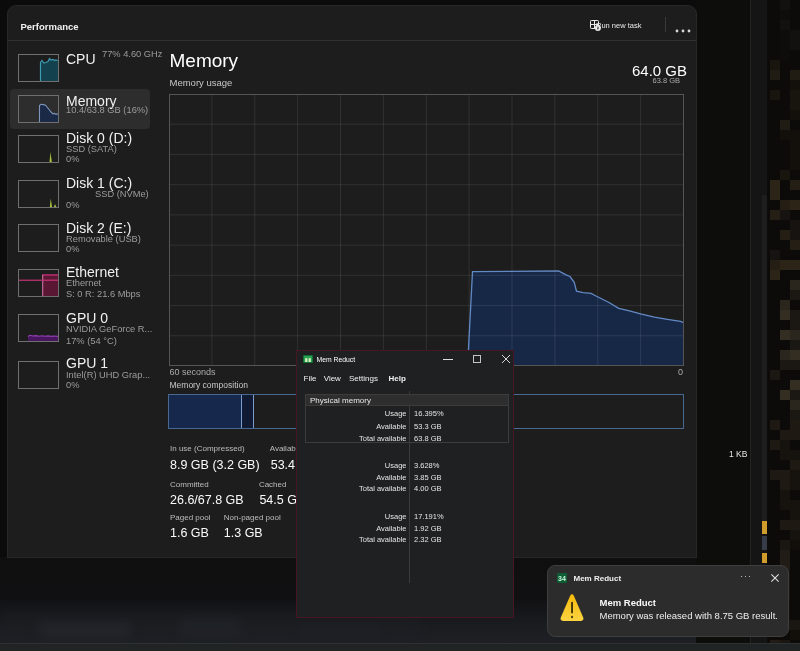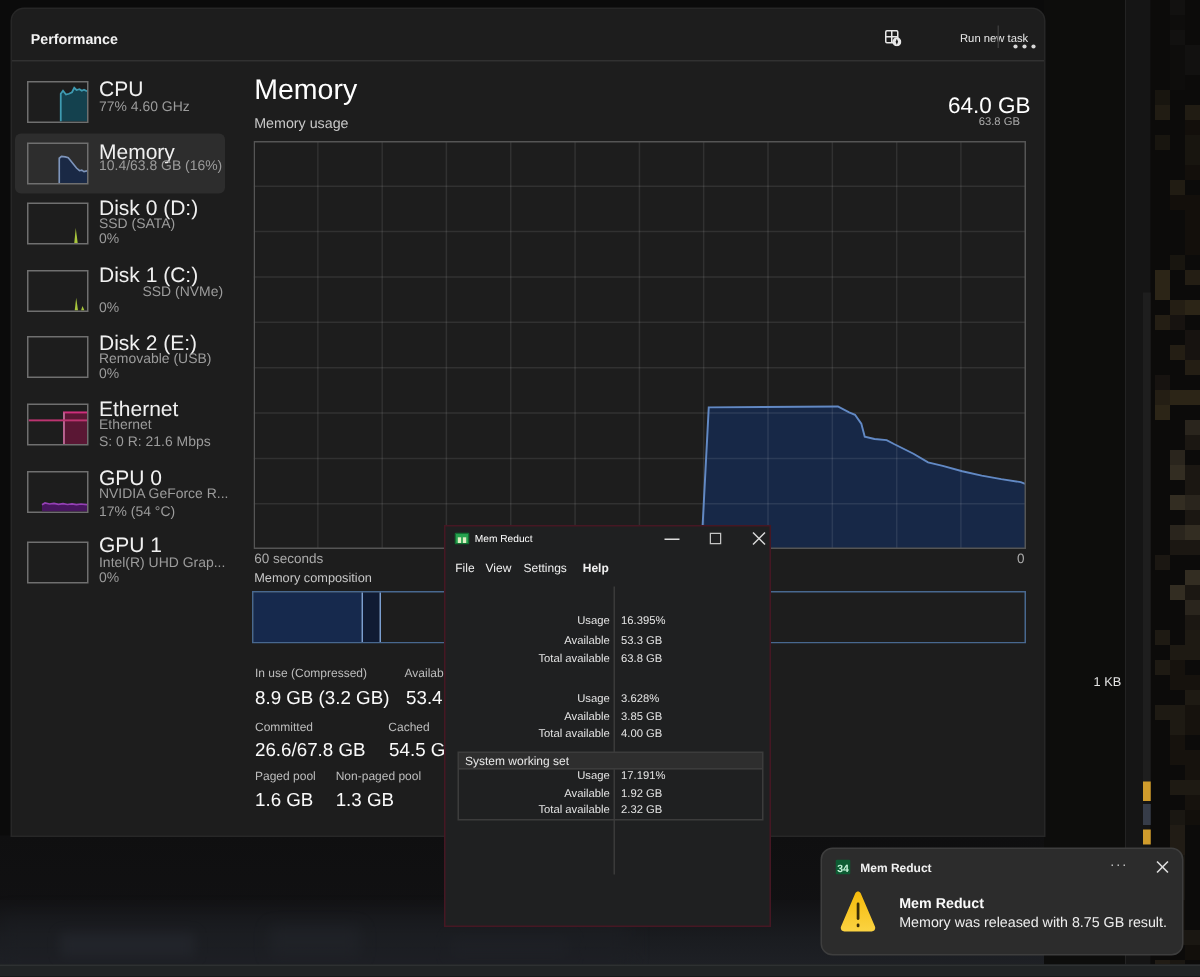--- a/index.html
+++ b/index.html
@@ -3,21 +3,21 @@
 <meta charset="utf-8">
 <style>
 * { margin:0; padding:0; box-sizing:border-box; }
 html,body { width:800px; height:651px; overflow:hidden; background:#0b0b0b;
   font-family:"Liberation Sans", sans-serif; }
 .abs { position:absolute; }
 #tm { position:absolute; left:8px; top:6px; width:688px; height:551px;
   background:#1d1d1d; border-radius:8px 8px 0 0; box-shadow:0 0 0 1px #272727; }
 #tm-title { position:absolute; left:12.5px; top:14.5px; font-size:9.5px; font-weight:700; color:#f2f2f2; }
 #tm-sep { position:absolute; left:0; top:34px; width:688px; height:1px; background:#313131; }
-#rt-txt { position:absolute; left:632px; top:15px; font-size:7.5px; color:#e8e8e8; white-space:nowrap;}
+#rt-txt { position:absolute; left:588px; top:15px; font-size:7.5px; color:#e8e8e8; white-space:nowrap;}
 #rt-sep { position:absolute; left:656.5px; top:11px; width:1px; height:15px; background:#3a3a3a;}
 .thumb { position:absolute; left:10px; width:41px; height:28px; border:1px solid #6f6f6f; background:transparent;}
 .si-t { position:absolute; left:58px; font-size:14px; line-height:12px; color:#f0f0f0; white-space:nowrap;}
 .si-s { position:absolute; left:58px; font-size:9.3px; line-height:10.5px; color:#9c9c9c; white-space:nowrap;}
 #sel { position:absolute; left:2px; top:82.5px; width:140px; height:40px; background:#2d2d2d; border-radius:4px;}
 #h-mem { position:absolute; left:161.5px; top:44px; font-size:19px; line-height:22px; color:#fff; }
 #h-cap { position:absolute; right:9px; top:56px; font-size:15px; color:#fff; }
 #l-usage { position:absolute; left:161.5px; top:70.5px; font-size:9.5px; color:#c8c8c8;}
 #l-638 { position:absolute; right:16px; top:70px; font-size:7.5px; color:#ababab;}
 #l-60s { position:absolute; left:161.5px; top:361px; font-size:9px; color:#ababab;}
@@ -72,21 +72,21 @@
   </svg>
   <div id="tm-sep"></div>
   <div id="sel"></div>
   <div class="thumb" style="top:48px;">
     <svg width="39" height="26" viewBox="0 0 39 26">
       <path d="M21.5,26 L21.5,7.5 L23,5.5 L25,8 L27,7.5 L29,6.5 L30.5,3.5 L32,5 L34,4.5 L35.5,5.5 L37,4.8 L39,5.8 L39,26 Z" fill="#14414e"></path>
       <path d="M21.5,26 L21.5,7.5 L23,5.5 L25,8 L27,7.5 L29,6.5 L30.5,3.5 L32,5 L34,4.5 L35.5,5.5 L37,4.8 L39,5.8" fill="none" stroke="#3e9ab1" stroke-width="1.2"></path>
     </svg>
   </div>
   <div class="si-t" style="top:46.5px;">CPU</div>
-  <div class="si-s" style="top:60px;">77% 4.60 GHz</div>
+  <div class="si-s" style="top:43px;margin-left:36px;">77% 4.60 GHz</div>
   <div class="thumb" style="top:88.5px;background:#2d2d2d;">
     <svg width="39" height="26" viewBox="0 0 39 26">
       <path d="M20.5,26 L20.5,9.5 L22,8.3 L24.5,8.6 L26.5,9.2 L28,11 L30,13.5 L32,16 L34,17.8 L35.5,17.4 L37,18.4 L39,17.9 L39,26 Z" fill="#1a2945"></path>
       <path d="M20.5,26 L20.5,9.5 L22,8.3 L24.5,8.6 L26.5,9.2 L28,11 L30,13.5 L32,16 L34,17.8 L35.5,17.4 L37,18.4 L39,17.9" fill="none" stroke="#7e95bb" stroke-width="1.1"></path>
     </svg>
   </div>
   <div class="si-t" style="top:88.5px;">Memory</div>
   <div class="si-s" style="top:99.3px;">10.4/63.8 GB (16%)</div>
   <div class="thumb" style="top:129.4px;">
     <svg width="39" height="26" viewBox="0 0 39 26">
@@ -204,35 +204,35 @@
     <rect x="0.5" y="0.5" width="7" height="7" fill="none" stroke="#c4c4c4" stroke-width="1"></rect>
   </svg>
   <svg width="10" height="10" viewBox="0 0 10 10" style="position:absolute;left:204px;top:3px;">
     <path d="M1,1 L9,9 M9,1 L1,9" stroke="#d8d8d8" stroke-width="1"></path>
   </svg>
   <div class="mr-m" style="left:6.5px;">File</div>
   <div class="mr-m" style="left:26.7px;">View</div>
   <div class="mr-m" style="left:52px;">Settings</div>
   <div class="mr-m" style="left:91.5px;font-weight:700;">Help</div>
   <div id="mr-vline"></div>
+  <div class="grp" style="top:43px;height:49px;">
+    <div class="ghead">Physical memory</div>
+  </div>
   <div class="rl" style="top:58px;">Usage</div>
     <div class="rv" style="top:58px;">16.395%</div>
   <div class="rl" style="top:70.5px;">Available</div>
     <div class="rv" style="top:70.5px;">53.3 GB</div>
   <div class="rl" style="top:82.7px;">Total available</div>
     <div class="rv" style="top:82.7px;">63.8 GB</div>
   <div class="rl" style="top:109.5px;">Usage</div>
     <div class="rv" style="top:109.5px;">3.628%</div>
   <div class="rl" style="top:121.5px;">Available</div>
     <div class="rv" style="top:121.5px;">3.85 GB</div>
   <div class="rl" style="top:133.3px;">Total available</div>
     <div class="rv" style="top:133.3px;">4.00 GB</div>
-  <div class="grp" style="top:149.5px;height:46px;">
-    <div class="ghead">System working set</div>
-  </div>
   <div class="rl" style="top:161.2px;">Usage</div>
     <div class="rv" style="top:161.2px;">17.191%</div>
   <div class="rl" style="top:173.1px;">Available</div>
     <div class="rv" style="top:173.1px;">1.92 GB</div>
   <div class="rl" style="top:184.3px;">Total available</div>
     <div class="rv" style="top:184.3px;">2.32 GB</div>
 </div>
 
 <div id="toast">
   <svg width="10" height="10" viewBox="0 0 10 10" style="position:absolute;left:8.5px;top:6.5px;">

